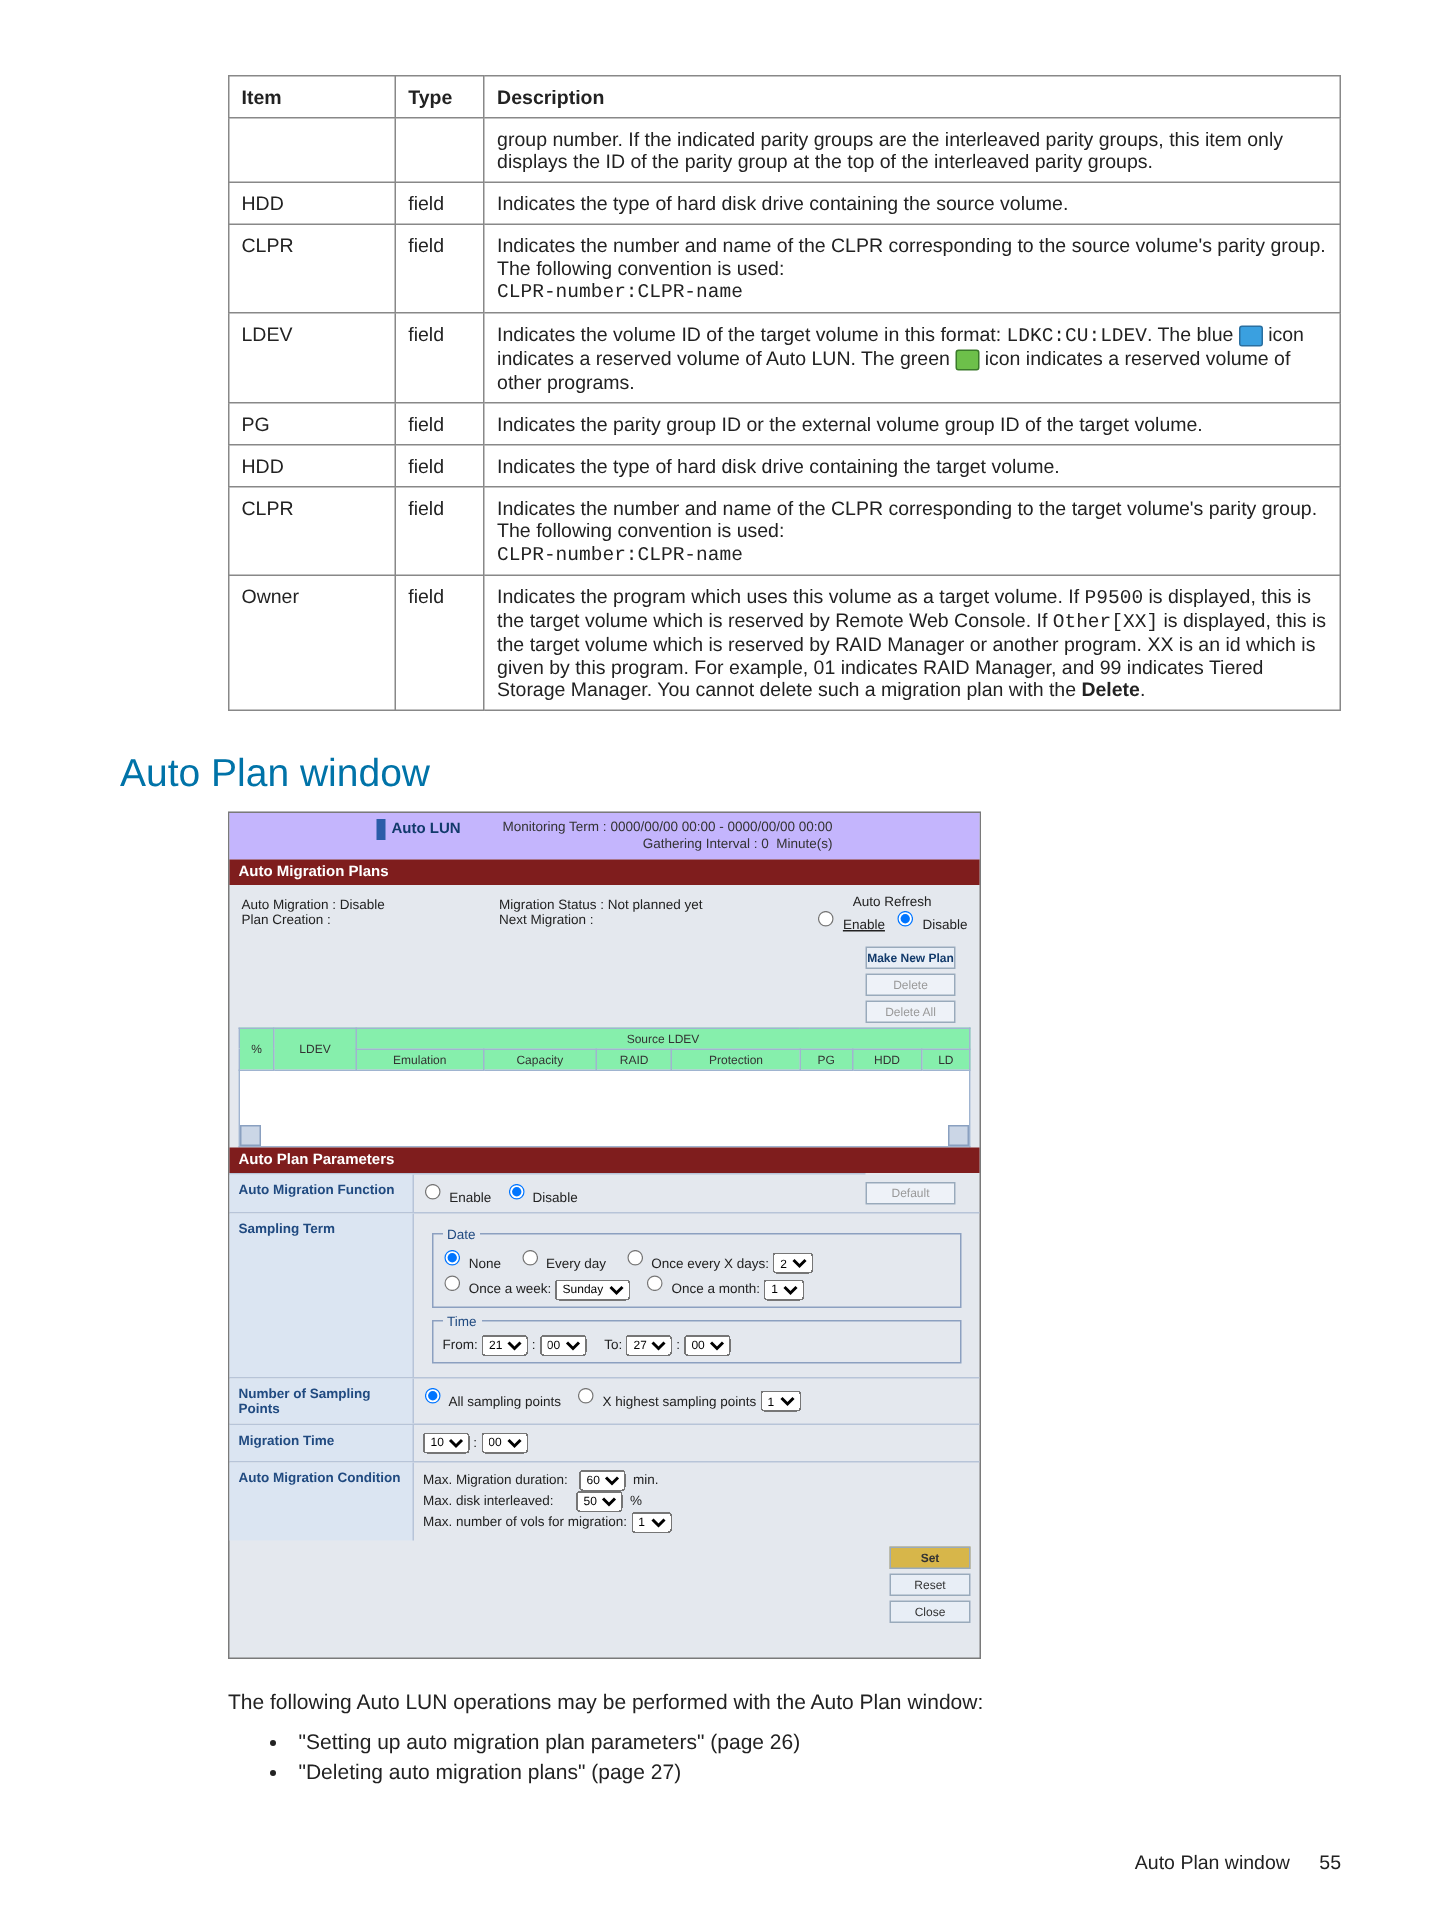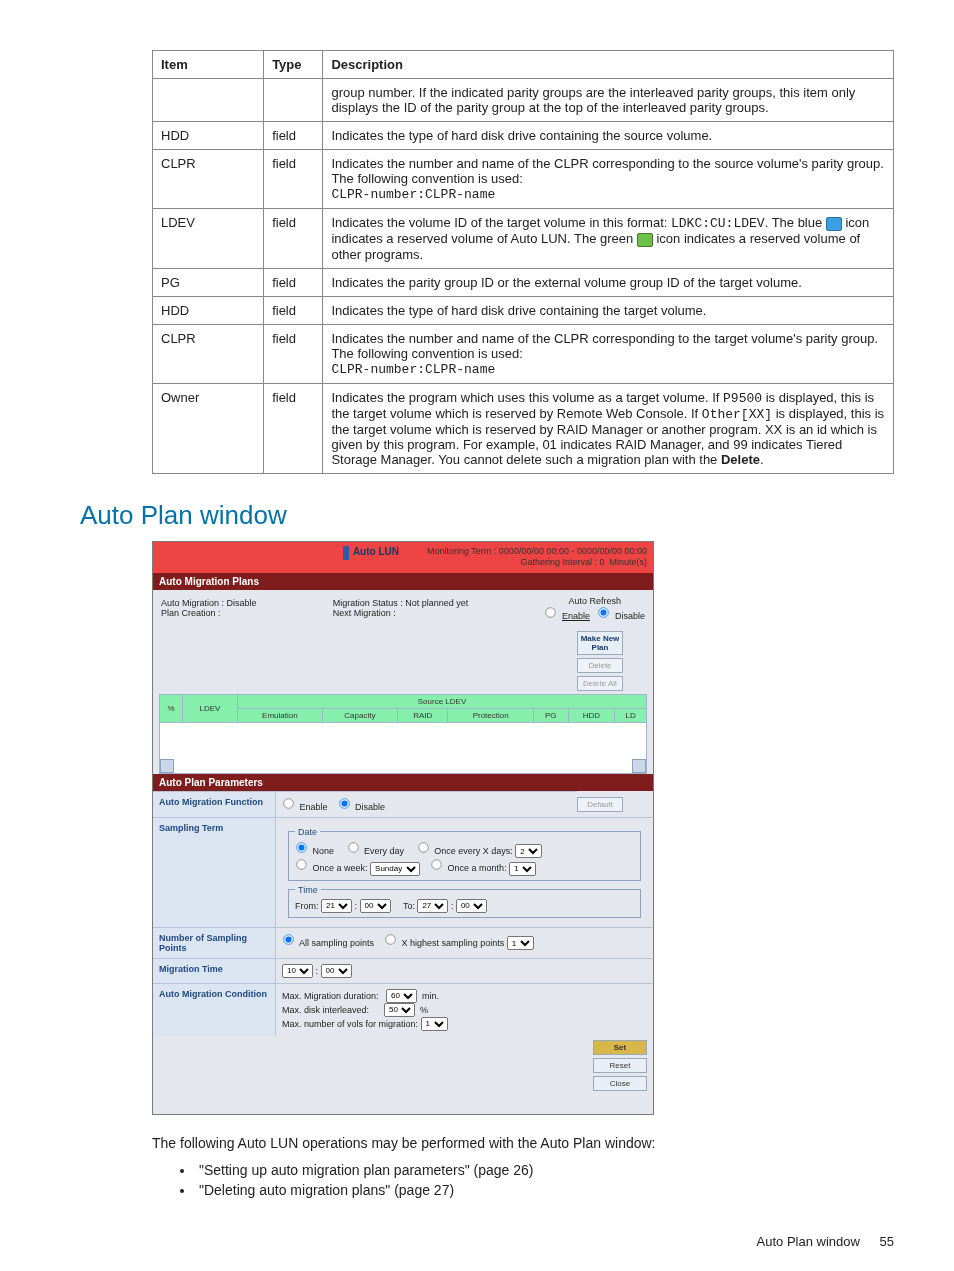--- a/index.html
+++ b/index.html
@@ -65,24 +65,24 @@
   .shot {
     margin-left: 72px;
     width: 500px;
     border: 1px solid #7a7a7a;
     background: #e4e8ee;
     font-family: Tahoma, Arial, sans-serif;
     font-size: 9px;
     color: #222;
   }
   .shot .titlebar {
-    background: #ef4444;
+    background: #c4b5fd;
     padding: 4px 6px;
     display: flex;
-    justify-content: flex-end;
+    justify-content: center;
     align-items: flex-start;
     gap: 28px;
   }
   .shot .titlebar .app {
     font-weight: bold;
     color: #123a6b;
     font-size: 10px;
   }
   .shot .titlebar .stripe {
     display:inline-block; width:6px; height:14px; background:#2a5ca8; margin-right:4px; vertical-align:middle;
@@ -107,21 +107,21 @@
     width:100%; border-collapse:collapse; background:#fff;
   }
   .shot table.inner th {
     background:#86efac; border:1px solid #a0b4d0; font-size:8px; padding:2px; font-weight:normal; color:#333;
   }
   .shot .grid-body { height:50px; background:#fff; border:1px solid #a0b4d0; border-top:none; overflow:hidden; }
   .shot .scroll-placeholder { display:flex; justify-content:space-between; padding-top:36px; }
   .shot .scroll-placeholder span { width:12px; height:12px; background:#cbd6e6; border:1px solid #8aa0c0; }
   .shot .side-btns { float:right; width:70px; margin:4px 6px 0 0;}
   .shot .side-btns button, .shot .foot-btns button {
-    display:block; width:46px; font-size:8px; padding:2px 0; margin-bottom:3px;
+    display:block; width:60px; font-size:8px; padding:2px 0; margin-bottom:3px;
     background:#e8eef6; border:1px solid #9ab; color:#333;
   }
   .shot .side-btns button.primary { font-weight:bold; color:#123a6b;}
   .shot .side-btns button:disabled { color:#999; background:#eef2f8; }
   .shot .params { clear:both; }
   .shot .prow { display:flex; border-top:1px solid #b7c4d8; }
   .shot .prow .plabel { width:110px; background:#dbe5f2; color:#204a80; font-weight:bold; padding:5px 6px; border-right:1px solid #b7c4d8;}
   .shot .prow .pcontent { flex:1; padding:5px 6px; }
   .shot input[type=radio] { margin:0 2px 0 0; transform:scale(0.8);}
   .shot select { font-size:8px; height:14px; }

